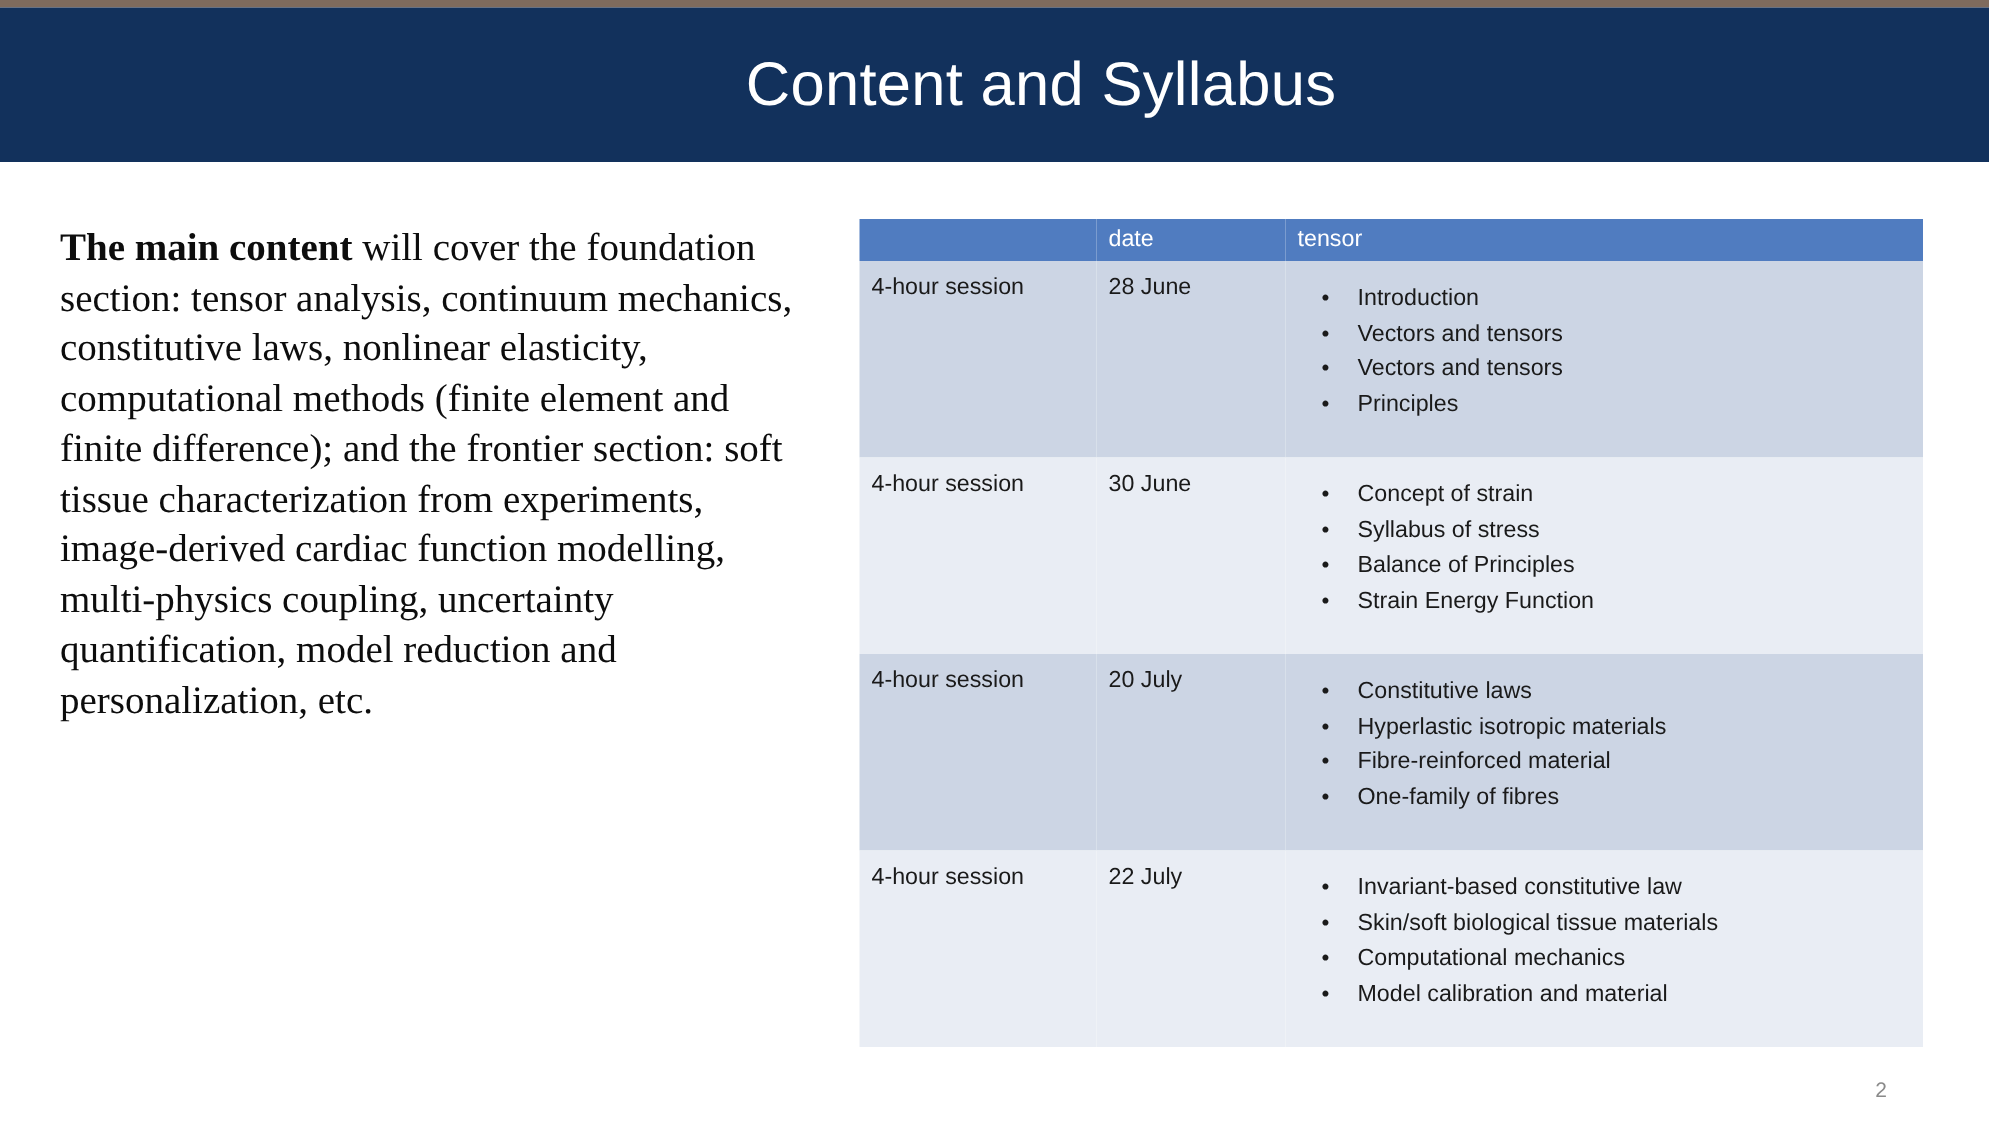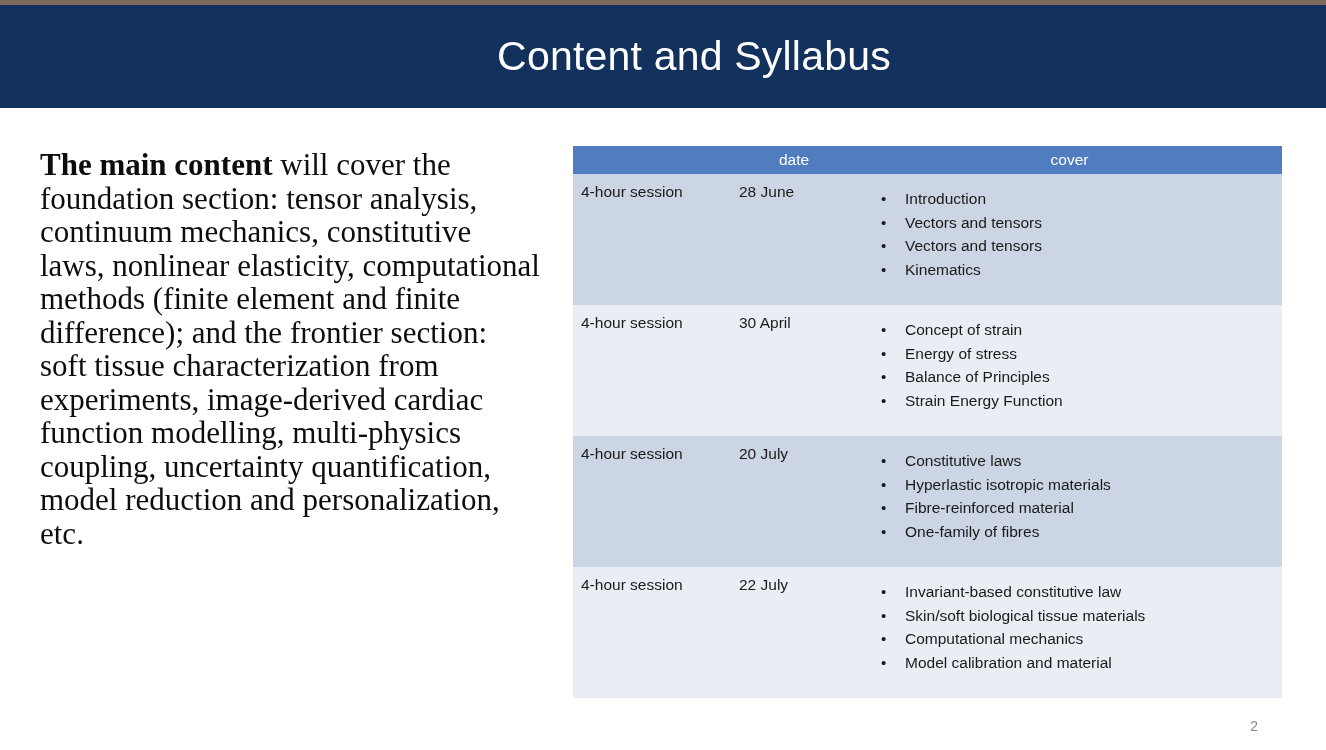--- a/index.html
+++ b/index.html
@@ -50,21 +50,21 @@
     letter-spacing: 0.2px;
     padding-left: 31px;
   }
   
   .body-text {
     position: absolute;
     left: 40px;
     top: 148px;
     width: 500px;
     font-family: "Liberation Serif", serif;
-    font-size: 31px;
+    font-size: 26px;
     line-height: 33.5px;
     color: #0d0d0d;
     text-align: left;
   }
   .body-text b {
     font-weight: bold;
   }
   
   .table-wrap {
     position: absolute;
@@ -79,21 +79,21 @@
   }
   table.syllabus col.c1 { width: 158px; }
   table.syllabus col.c2 { width: 126px; }
   table.syllabus col.c3 { width: 425px; }
 
   table.syllabus thead th {
     background: #507cc0;
     color: #ffffff;
     font-size: 15.5px;
     font-weight: normal;
-    text-align: center;
+    text-align: left;
     padding: 4px 8px 5px 8px;
     height: 19px;
     vertical-align: middle;
     border: none;
   }
   table.syllabus tbody td {
     font-size: 15.5px;
     color: #1a1a1a;
     vertical-align: top;
     padding: 9px 8px 20px 8px;
@@ -157,45 +157,45 @@
     <table class="syllabus">
       <colgroup>
         <col class="c1">
         <col class="c2">
         <col class="c3">
       </colgroup>
       <thead>
         <tr>
           <th></th>
           <th>date</th>
-          <th>cover</th>
+          <th>tensor</th>
         </tr>
       </thead>
       <tbody>
 
         <tr class="row-dark">
           <td class="session">4-hour session</td>
           <td class="date">28 June</td>
           <td class="topic">
             <ul class="bullets">
               <li>Introduction</li>
               <li>Vectors and tensors</li>
               <li>Vectors and tensors</li>
-              <li>Kinematics</li>
+              <li>Principles</li>
             </ul>
           </td>
         </tr>
 
         <tr class="row-light">
           <td class="session">4-hour session</td>
-          <td class="date">30 April</td>
+          <td class="date">30 June</td>
           <td class="topic">
             <ul class="bullets">
               <li>Concept of strain</li>
-              <li>Energy of stress</li>
+              <li>Syllabus of stress</li>
               <li>Balance of Principles</li>
               <li>Strain Energy Function</li>
             </ul>
           </td>
         </tr>
 
         <tr class="row-dark">
           <td class="session">4-hour session</td>
           <td class="date">20 July</td>
           <td class="topic">

